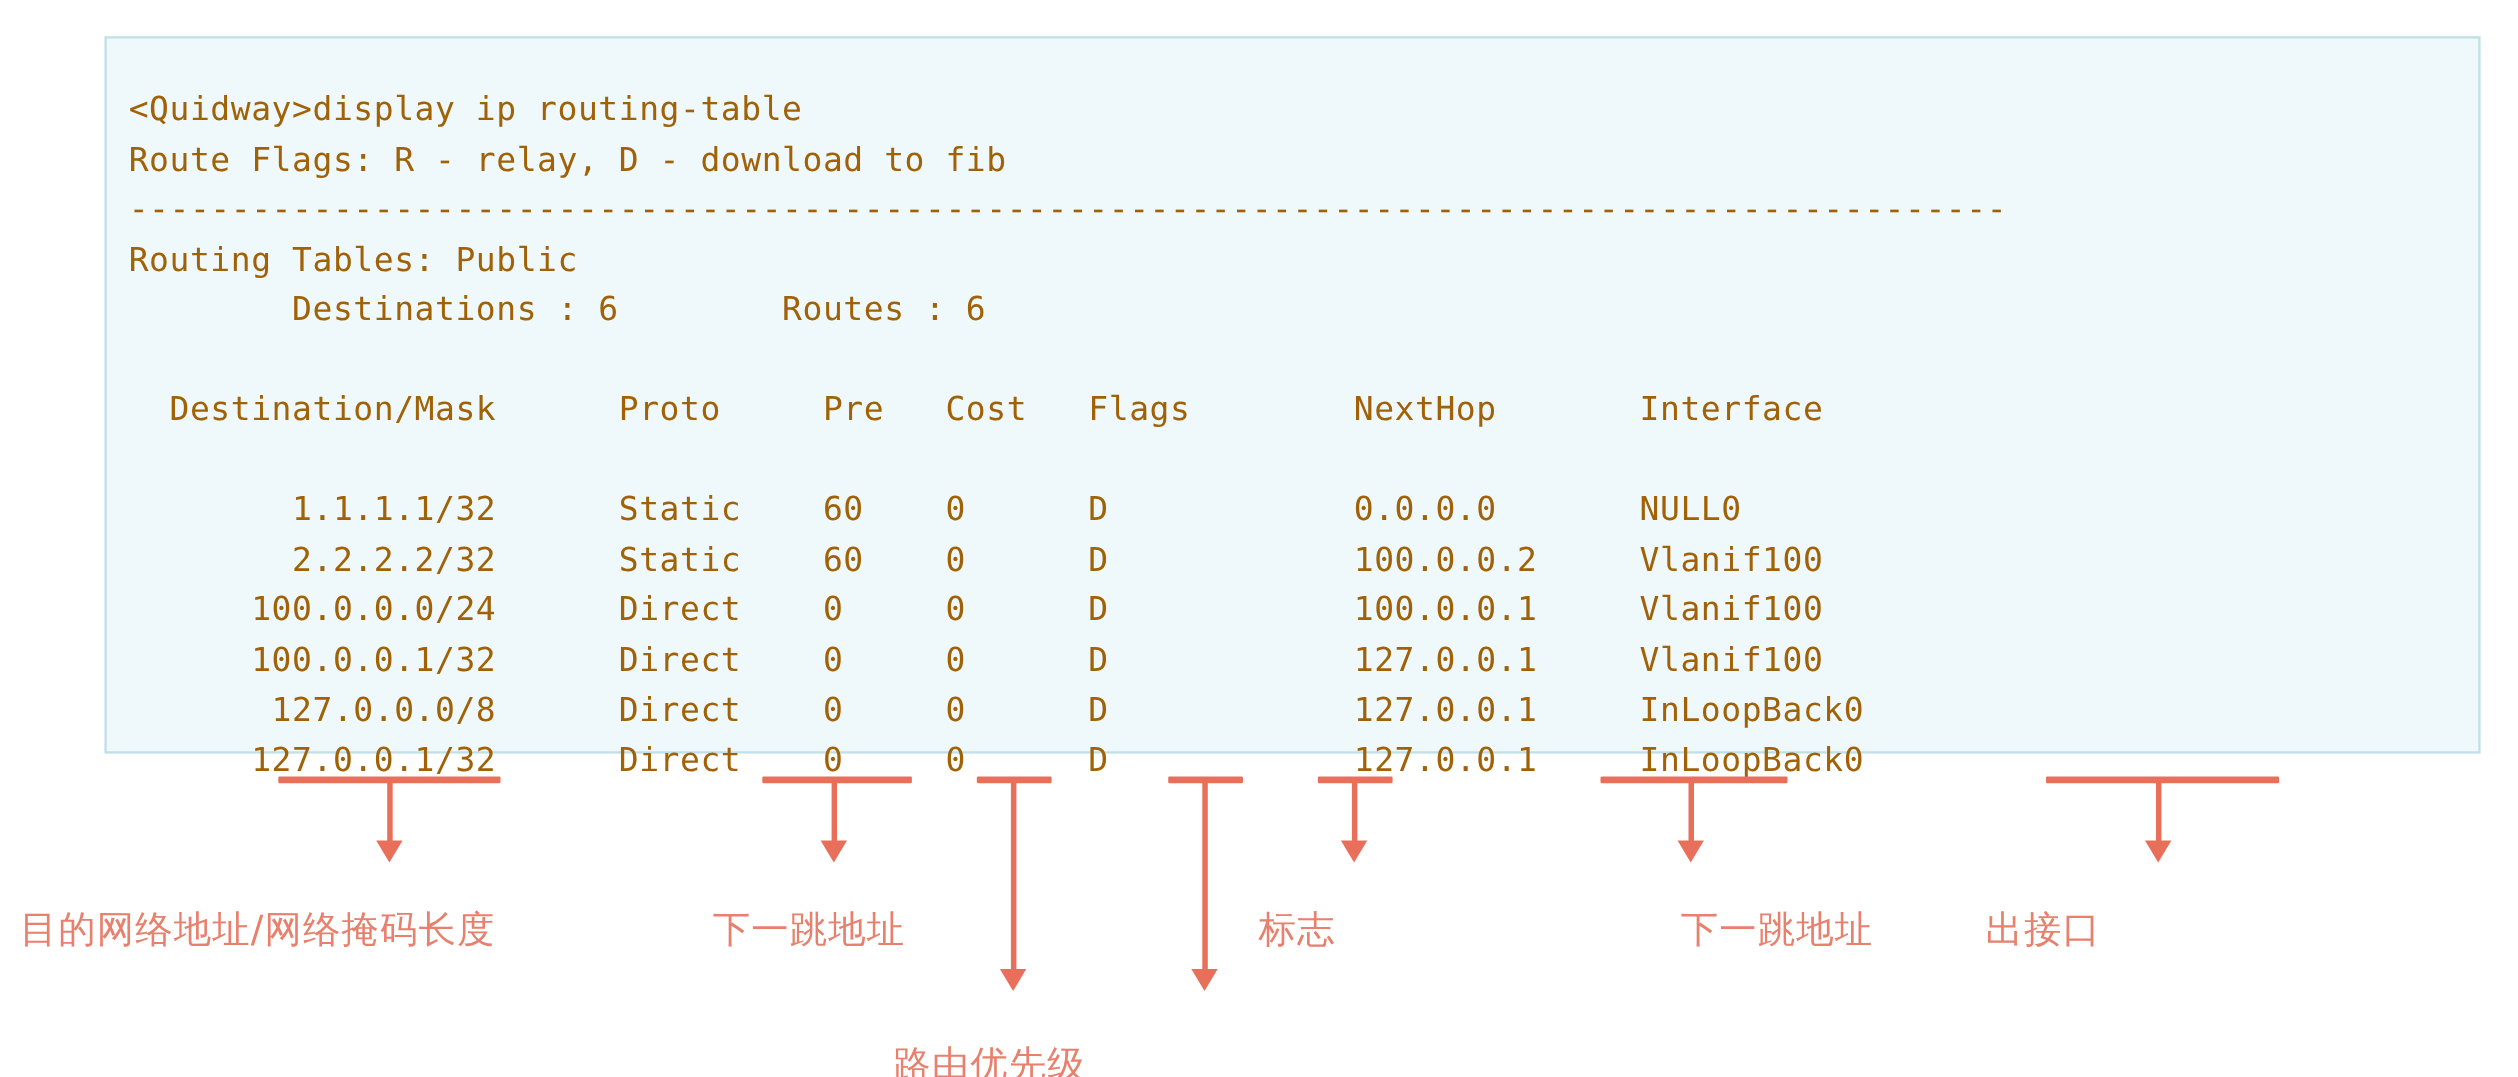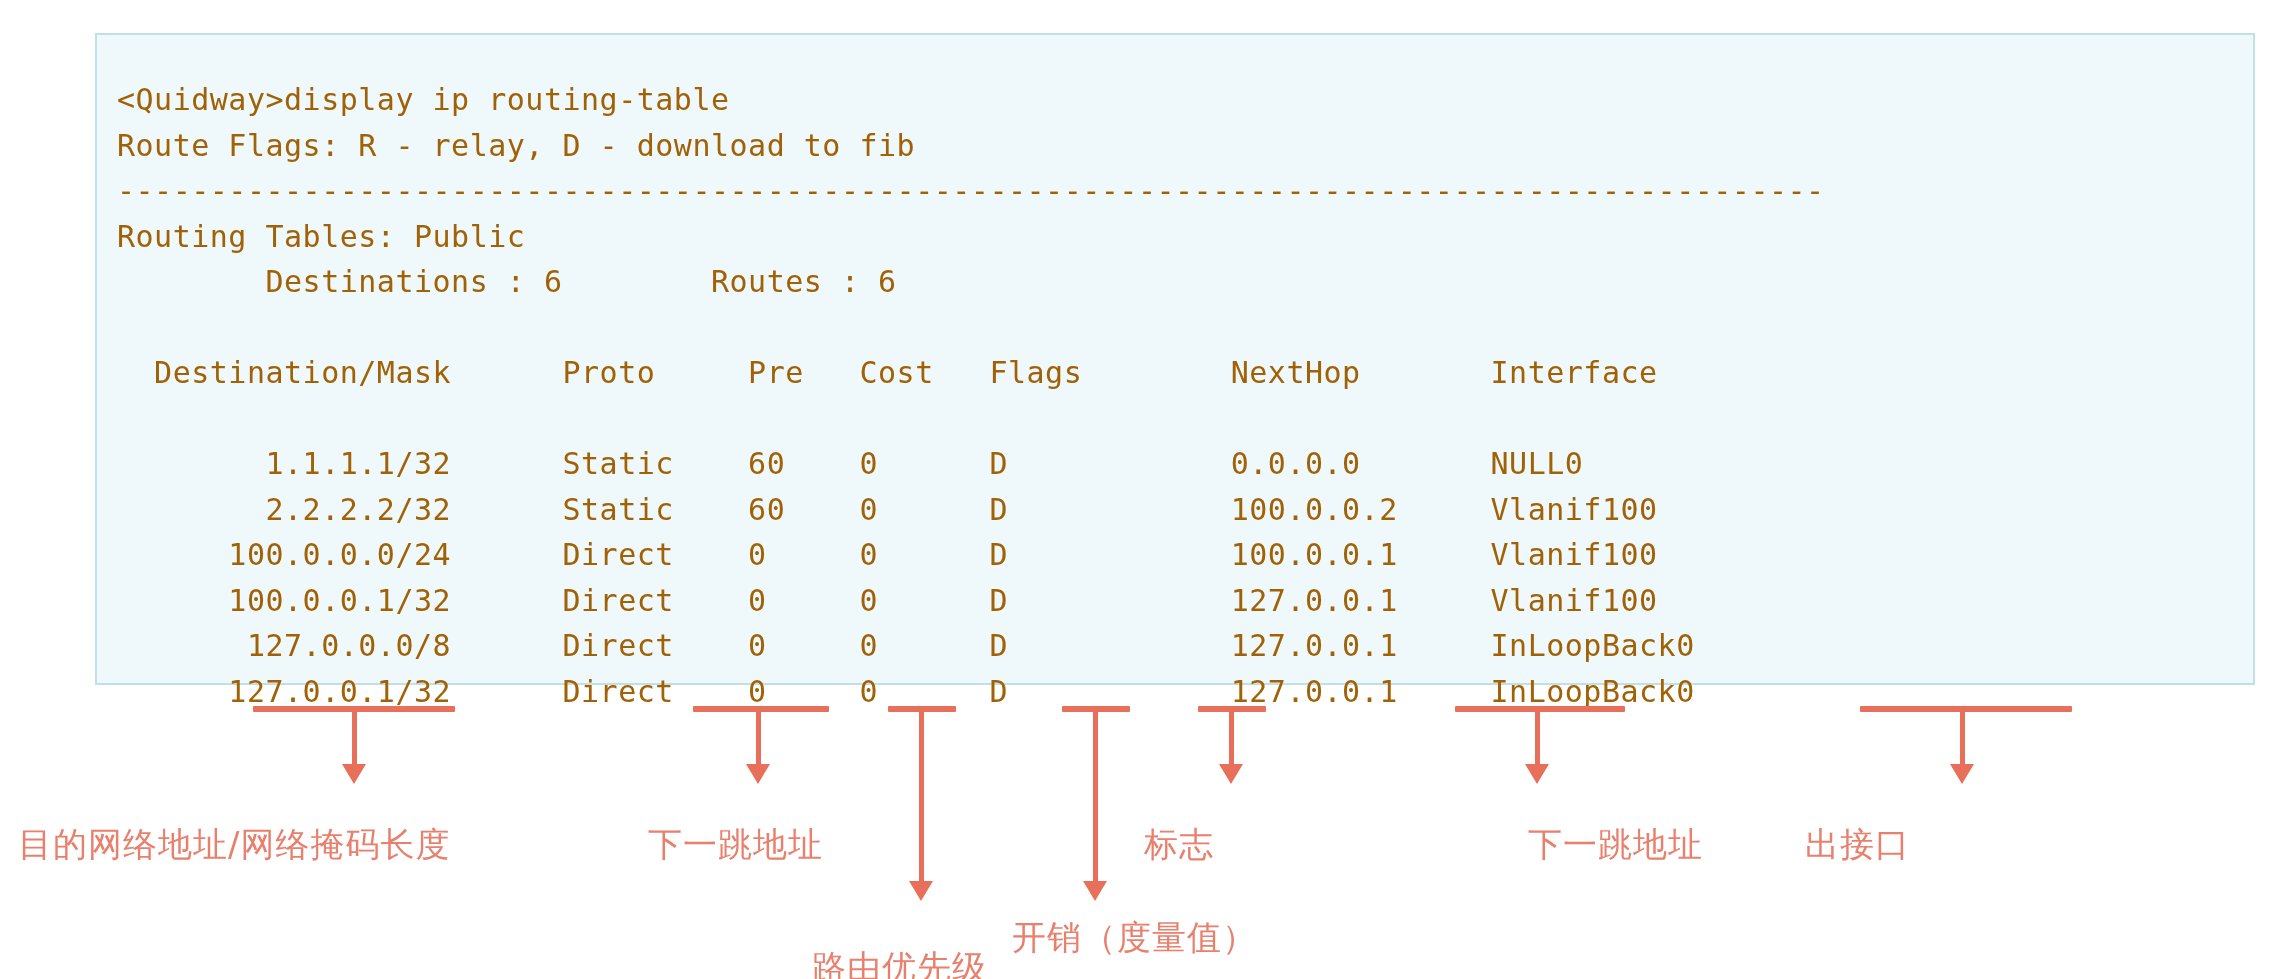--- a/index.html
+++ b/index.html
@@ -121,21 +121,20 @@
     <div class="stem" style="left:31px; height:172px;"></div>
     <div class="head" style="left:21px; top:175px;"></div>
   </div>
   <div class="callout-label" style="left:812px; top:915px;margin-top:30px;">路由优先级</div>
 
   <div class="callout" style="left:1062px; top:706px;">
     <div class="cap" style="left:0; width:68px;"></div>
     <div class="stem" style="left:31px; height:172px;"></div>
     <div class="head" style="left:21px; top:175px;"></div>
   </div>
-  <div class="callout-label" style="left:1012px; top:915px;">开销（度量值）</div>
 
   <div class="callout" style="left:1198px; top:706px;">
     <div class="cap" style="left:0; width:68px;"></div>
     <div class="stem" style="left:31px; height:55px;"></div>
     <div class="head" style="left:21px; top:58px;"></div>
   </div>
   <div class="callout-label" style="left:1144px; top:822px;">标志</div>
 
   <div class="callout" style="left:1455px; top:706px;">
     <div class="cap" style="left:0; width:170px;"></div>

